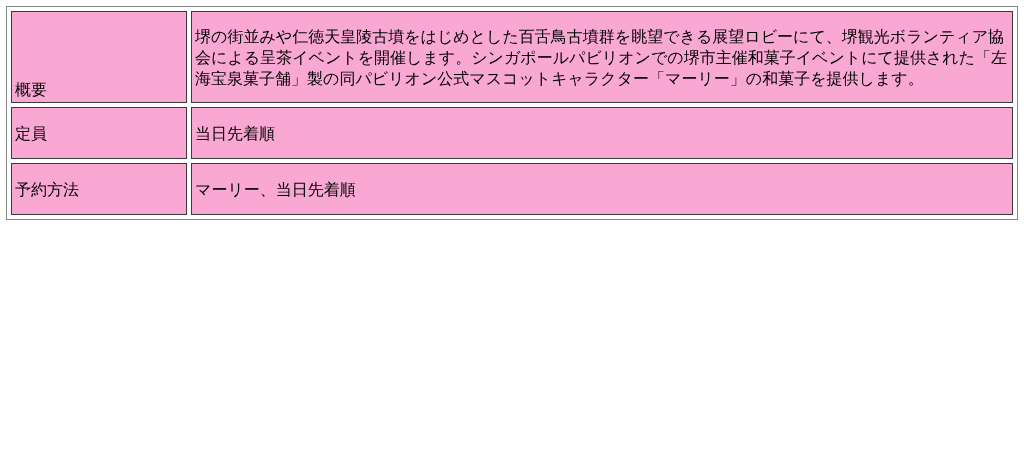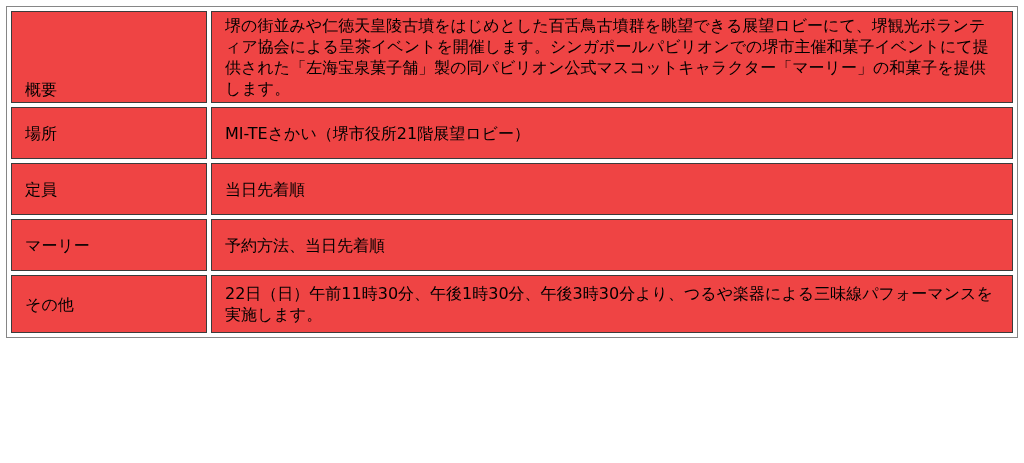--- a/index.html
+++ b/index.html
@@ -17,26 +17,26 @@
   }
   table.event-table {
     border-collapse: separate;
     border-spacing: 4px;
     border: 1px solid #868686;
     width: 1012px;
     table-layout: fixed;
   }
   table.event-table td {
     border: 1px solid #3b3b3b;
-    padding: 2px 13px;
+    padding: 2px 3px;
     vertical-align: middle;
     font-size: 16px;
     line-height: 21px;
     color: #000000;
-    background: #ef4444;
+    background: #f9a8d4;
     overflow-wrap: break-word;
     word-break: normal;
   }
   td.label-cell {
     width: 168px;
   }
   
   tr.row-overview td        { height: 86px; }
   tr.row-datetime td,
   tr.row-place td,
@@ -49,30 +49,22 @@
 </style>
 </head>
 <body>
 
 <table class="event-table">
   <tbody>
     <tr class="row-overview">
       <td class="label-cell">概要</td>
       <td class="value-cell">堺の街並みや仁徳天皇陵古墳をはじめとした百舌鳥古墳群を眺望できる展望ロビーにて、堺観光ボランティア協会による呈茶イベントを開催します。シンガポールパビリオンでの堺市主催和菓子イベントにて提供された「左海宝泉菓子舗」製の同パビリオン公式マスコットキャラクター「マーリー」の和菓子を提供します。</td>
     </tr>
-    <tr class="row-place">
-      <td class="label-cell">場所</td>
-      <td class="value-cell">MI-TEさかい（堺市役所21階展望ロビー）</td>
-    </tr>
     <tr class="row-capacity">
       <td class="label-cell">定員</td>
       <td class="value-cell">当日先着順</td>
     </tr>
     <tr class="row-reservation">
-      <td class="label-cell">マーリー</td>
-      <td class="value-cell">予約方法、当日先着順</td>
-    </tr>
-    <tr class="row-other">
-      <td class="label-cell">その他</td>
-      <td class="value-cell">22日（日）午前11時30分、午後1時30分、午後3時30分より、つるや楽器による三味線パフォーマンスを実施します。</td>
+      <td class="label-cell">予約方法</td>
+      <td class="value-cell">マーリー、当日先着順</td>
     </tr>
   </tbody>
 </table>
 
 </body></html>

